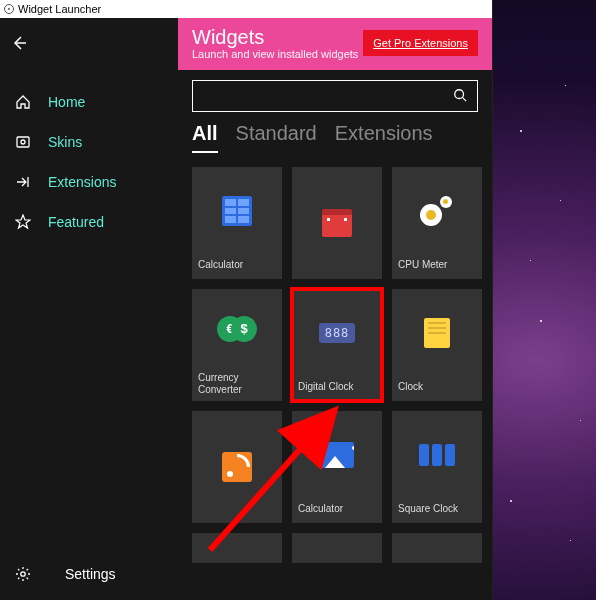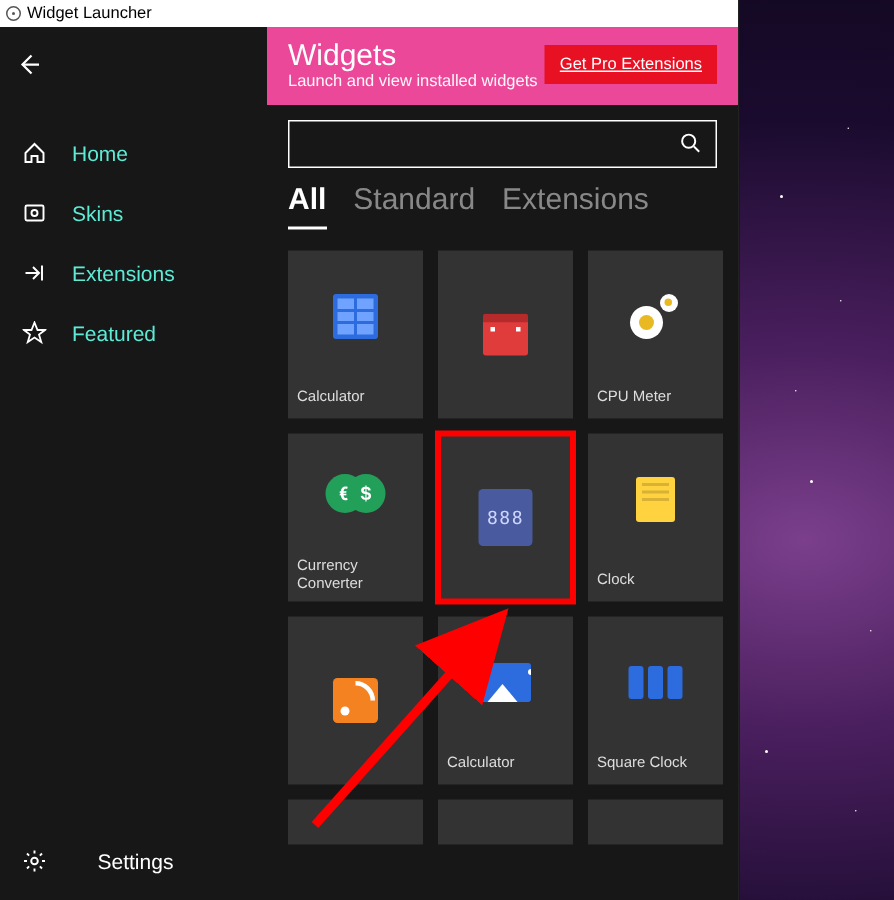--- a/index.html
+++ b/index.html
@@ -139,21 +139,21 @@
   .ic-calendar::before,.ic-calendar::after{content:"";position:absolute;width:3px;height:3px;background:#fff;top:3px;}
   .ic-calendar::before{left:5px;} .ic-calendar::after{right:5px;}
   .ic-cpu { position:relative;width:34px;height:30px; }
   .ic-cpu .big{position:absolute;width:22px;height:22px;border-radius:50%;background:#fff;left:0;bottom:0;}
   .ic-cpu .big::after{content:"";position:absolute;width:10px;height:10px;border-radius:50%;background:#e8b923;left:6px;top:6px;}
   .ic-cpu .sm{position:absolute;width:12px;height:12px;border-radius:50%;background:#fff;right:2px;top:0;}
   .ic-cpu .sm::after{content:"";position:absolute;width:5px;height:5px;border-radius:50%;background:#e8b923;left:3px;top:3px;}
   .ic-currency { width:40px;height:26px;position:relative; }
   .ic-currency .c{position:absolute;width:26px;height:26px;border-radius:50%;background:#22a05a;color:#fff;font-size:13px;font-weight:bold;display:flex;align-items:center;justify-content:center;}
   .ic-currency .c1{left:0;} .ic-currency .c2{right:0;}
-  .ic-clock { width:36px;height:38px;background:#4a5a9e;border-radius:3px;display:flex;align-items:center;justify-content:center;color:#cdd6ff;font-family:monospace;font-size:12px;letter-spacing:1px; }
+  .ic-clock { width:36px;height:20px;background:#4a5a9e;border-radius:3px;display:flex;align-items:center;justify-content:center;color:#cdd6ff;font-family:monospace;font-size:12px;letter-spacing:1px; }
   .ic-notes { width:26px;height:30px;background:#ffd23f;border-radius:2px;position:relative; }
   .ic-notes::before{content:"";position:absolute;inset:4px 4px auto 4px;height:2px;background:rgba(0,0,0,.15);box-shadow:0 5px 0 rgba(0,0,0,.15),0 10px 0 rgba(0,0,0,.15);}
   .ic-rss { width:30px;height:30px;background:#f58220;border-radius:3px;position:relative;overflow:hidden; }
   .ic-rss::before{content:"";position:absolute;width:6px;height:6px;border-radius:50%;background:#fff;left:5px;bottom:5px;}
   .ic-rss::after{content:"";position:absolute;width:20px;height:20px;border:3px solid #fff;border-radius:50%;left:2px;bottom:2px;clip-path:polygon(50% 0,100% 0,100% 50%,50% 50%);}
   .ic-slide { width:34px;height:26px;background:#2d6cdf;border-radius:2px;display:flex;align-items:flex-end;justify-content:center;overflow:hidden; }
   .ic-slide::before{content:"";width:0;height:0;border-left:10px solid transparent;border-right:10px solid transparent;border-bottom:12px solid #fff;}
   .ic-slide::after{content:"";position:relative;top:-18px;left:7px;width:4px;height:4px;border-radius:50%;background:#fff;}
   .ic-sqclock { width:36px;height:22px;display:flex;gap:3px; }
   .ic-sqclock span{flex:1;background:#2d6cdf;border-radius:2px;}
@@ -307,20 +307,21 @@
                 <div class="c c2">$</div>
               </div>
             </div>
           <div class="tile-label">Currency Converter</div>
         </div>
 
         <div class="tile highlight">
           <div class="tile-icon-area">
               <div class="ic-clock">888</div>
             </div>
+          <div class="tile-label">Digital Clock</div>
         </div>
 
         <div class="tile">
           <div class="tile-icon-area">
               <div class="ic-notes"></div>
             </div>
           <div class="tile-label">Clock</div>
         </div>
 
         <div class="tile">

